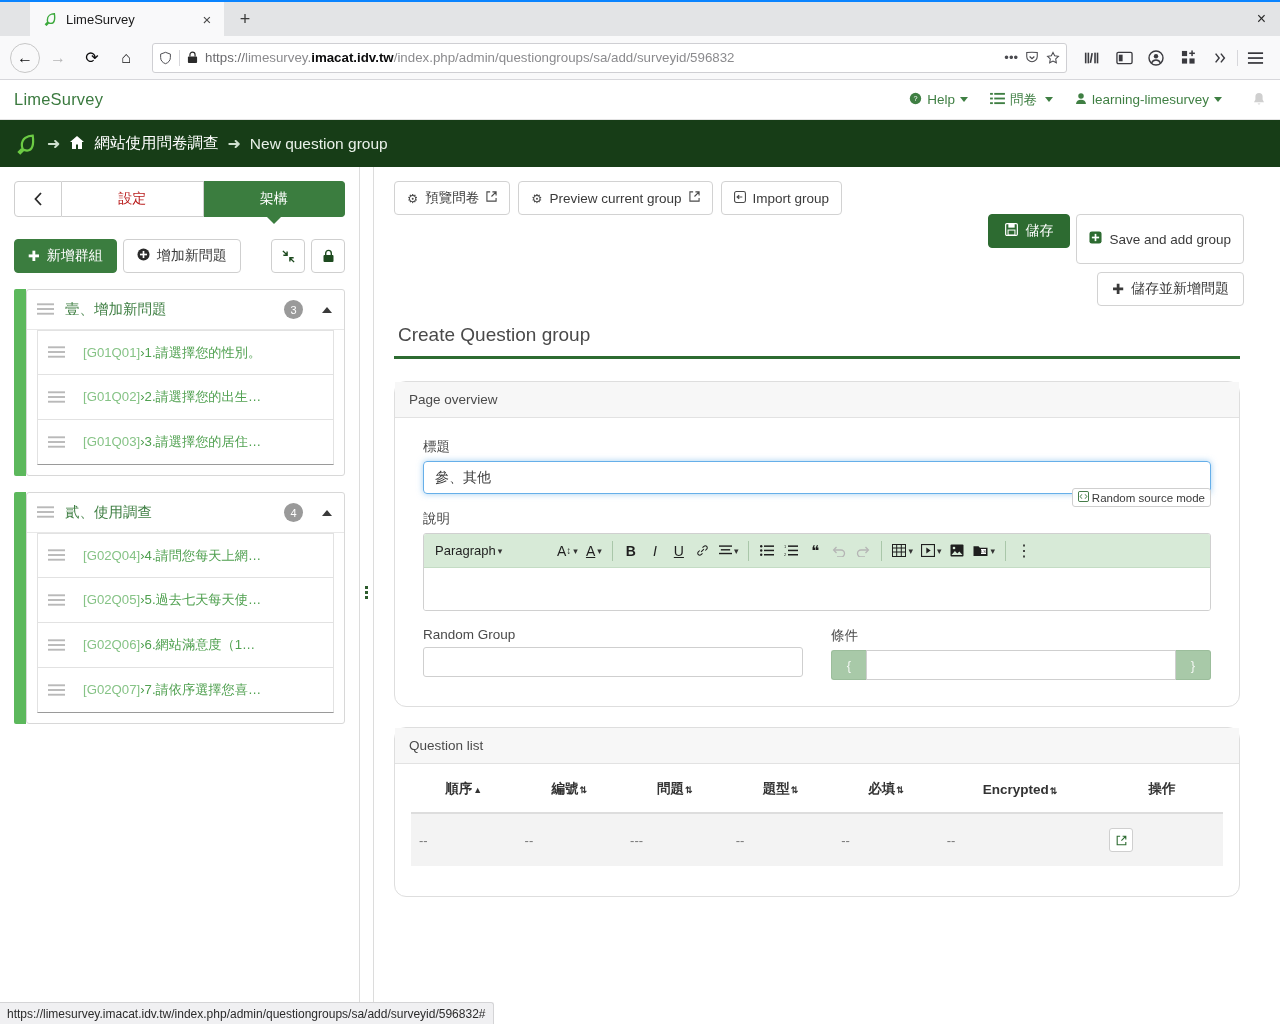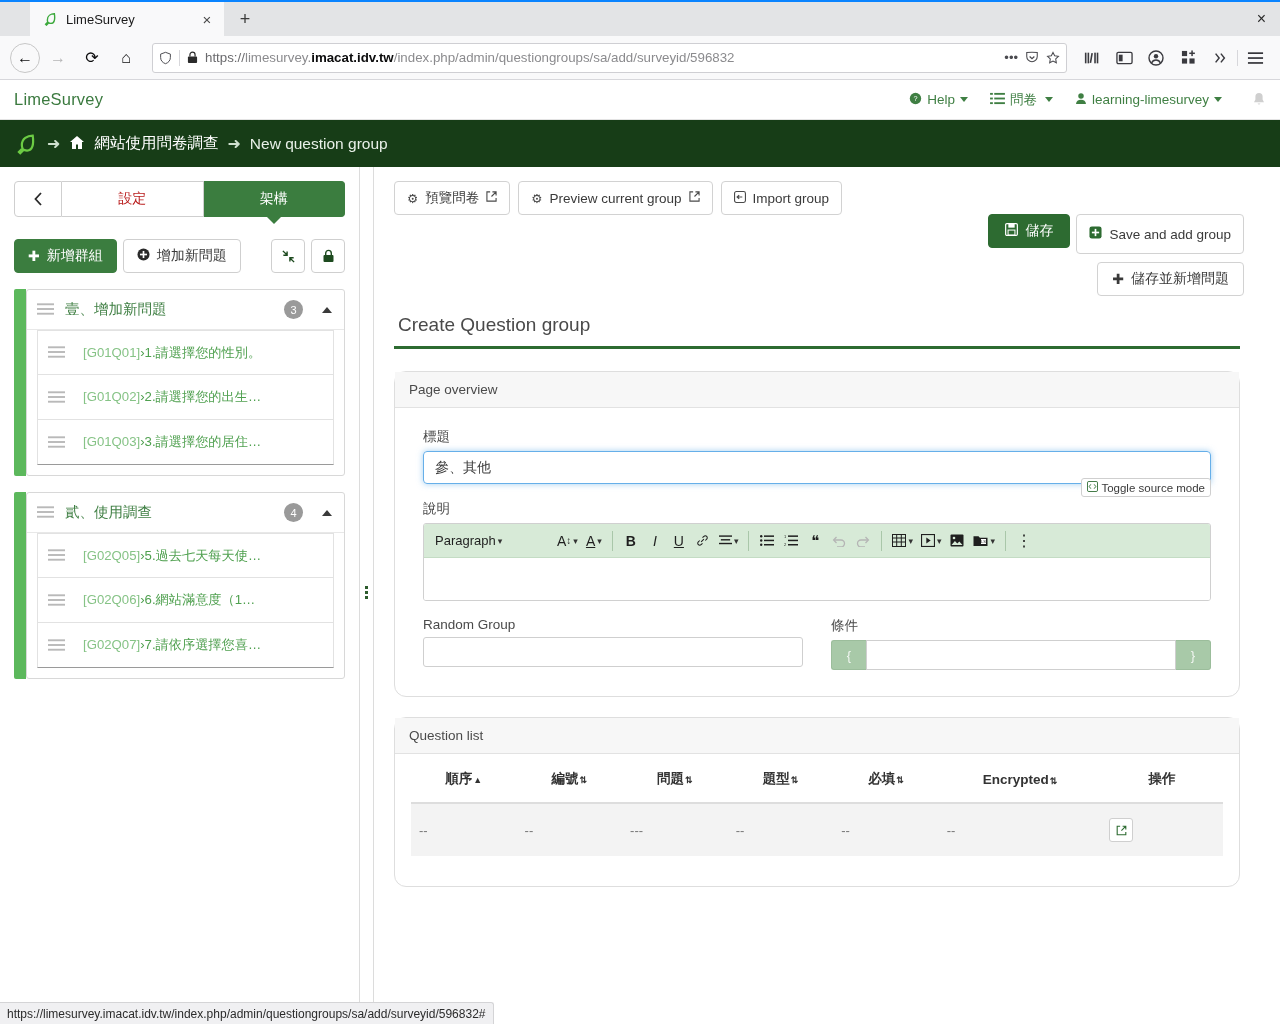--- a/index.html
+++ b/index.html
@@ -148,21 +148,21 @@
     font-size:13.5px; color:#3a3a3a; display:inline-flex;align-items:center;gap:7px; white-space:nowrap;
   }
   .tb-btn .ico { color:#4a4a4a; font-size:12.5px;}
   .tb-right { margin-left:auto; display:flex; flex-direction:column; align-items:flex-end; gap: 8px; margin-top: 33px;}
   .tb-right-row { display:flex; gap:0; }
   .btn-save {
     background:#2d6b31; color:#fff; border:1px solid #2d6b31; border-radius:4px; height:34px; padding:0 16px;
     font-size:14px; display:inline-flex;align-items:center;gap:7px; position:relative;
   }
   .btn-saveadd {
-    background:#fff; color:#3a3a3a; border:1px solid #d2d2d2; border-radius:4px; height:40px; padding:0 12px;
+    background:#fff; color:#3a3a3a; border:1px solid #d2d2d2; border-radius:4px; height:50px; padding:0 12px;
     font-size:13.5px; display:inline-flex;align-items:center;gap:7px; margin-left:6px;
   }
   .btn-saveaddq {
     background:#fff; color:#3a3a3a; border:1px solid #d2d2d2; border-radius:4px; height:34px; padding:0 14px;
     font-size:14px; display:inline-flex;align-items:center;gap:7px;
   }
 
   .content-wrap { padding: 12px 40px 0 20px; }
   .page-title { font-size: 19px; color:#4a4a4a; padding: 6px 4px 10px 4px; }
   .title-rule { height: 3px; background:#2d6b31; margin-bottom: 22px; }
@@ -523,20 +523,32 @@
               <div class="q-item">
                 <span class="grip">
                   <svg width="17" height="12" viewBox="0 0 18 12">
                       <g fill="#b9b9b9">
                         <rect y="0" width="18" height="2"></rect>
                         <rect y="5" width="18" height="2"></rect>
                         <rect y="10" width="18" height="2"></rect>
                       </g>
                     </svg>
                 </span>
+                <span class="q-label"><span class="code">[G02Q04]</span><span>›</span><span>4.請問您每天上網…</span></span>
+              </div>
+              <div class="q-item">
+                <span class="grip">
+                  <svg width="17" height="12" viewBox="0 0 18 12">
+                      <g fill="#b9b9b9">
+                        <rect y="0" width="18" height="2"></rect>
+                        <rect y="5" width="18" height="2"></rect>
+                        <rect y="10" width="18" height="2"></rect>
+                      </g>
+                    </svg>
+                </span>
                 <span class="q-label"><span class="code">[G02Q05]</span><span>›</span><span>5.過去七天每天使…</span></span>
               </div>
               <div class="q-item">
                 <span class="grip">
                   <svg width="17" height="12" viewBox="0 0 18 12">
                       <g fill="#b9b9b9">
                         <rect y="0" width="18" height="2"></rect>
                         <rect y="5" width="18" height="2"></rect>
                         <rect y="10" width="18" height="2"></rect>
                       </g>
@@ -654,21 +666,21 @@
 
               <div class="fld-block editor-row">
                 <label class="fld-label">說明</label>
                 <div class="toggle-src">
                   <span>
                     <svg width="11" height="11" viewBox="0 0 12 12">
                         <rect x="0.5" y="0.5" width="11" height="11" rx="1.5" fill="none" stroke="#2d6b31" stroke-width="1"></rect>
                         <path d="M4.2 3.6L2.4 6l1.8 2.4M7.8 3.6L9.6 6 7.8 8.4" fill="none" stroke="#2d6b31" stroke-width="1"></path>
                       </svg>
                   </span>
-                  <span>Toggle source mode</span>
+                  <span>Random source mode</span>
                 </div>
 
                 <div class="editor-box">
                   <div class="editor-toolbar">
                     <div class="et-item et-para">
                       <span>Paragraph</span>
                       <span class="et-chev">▾</span>
                     </div>
                     <div class="et-item">A<span style="font-size:10px">↕</span><span class="et-chev">▾</span></div>
                     <div class="et-item">

